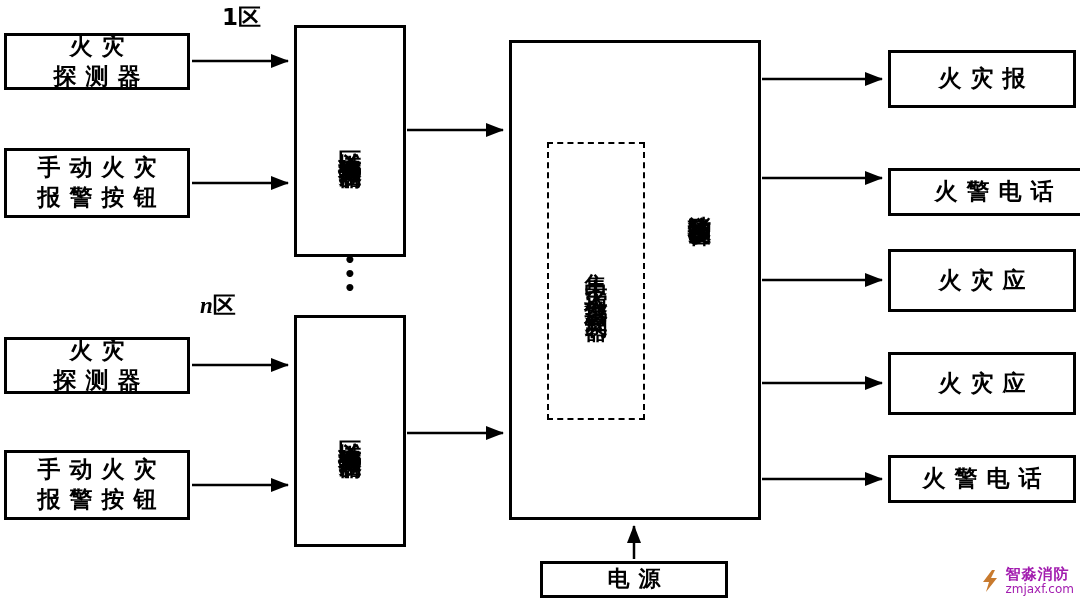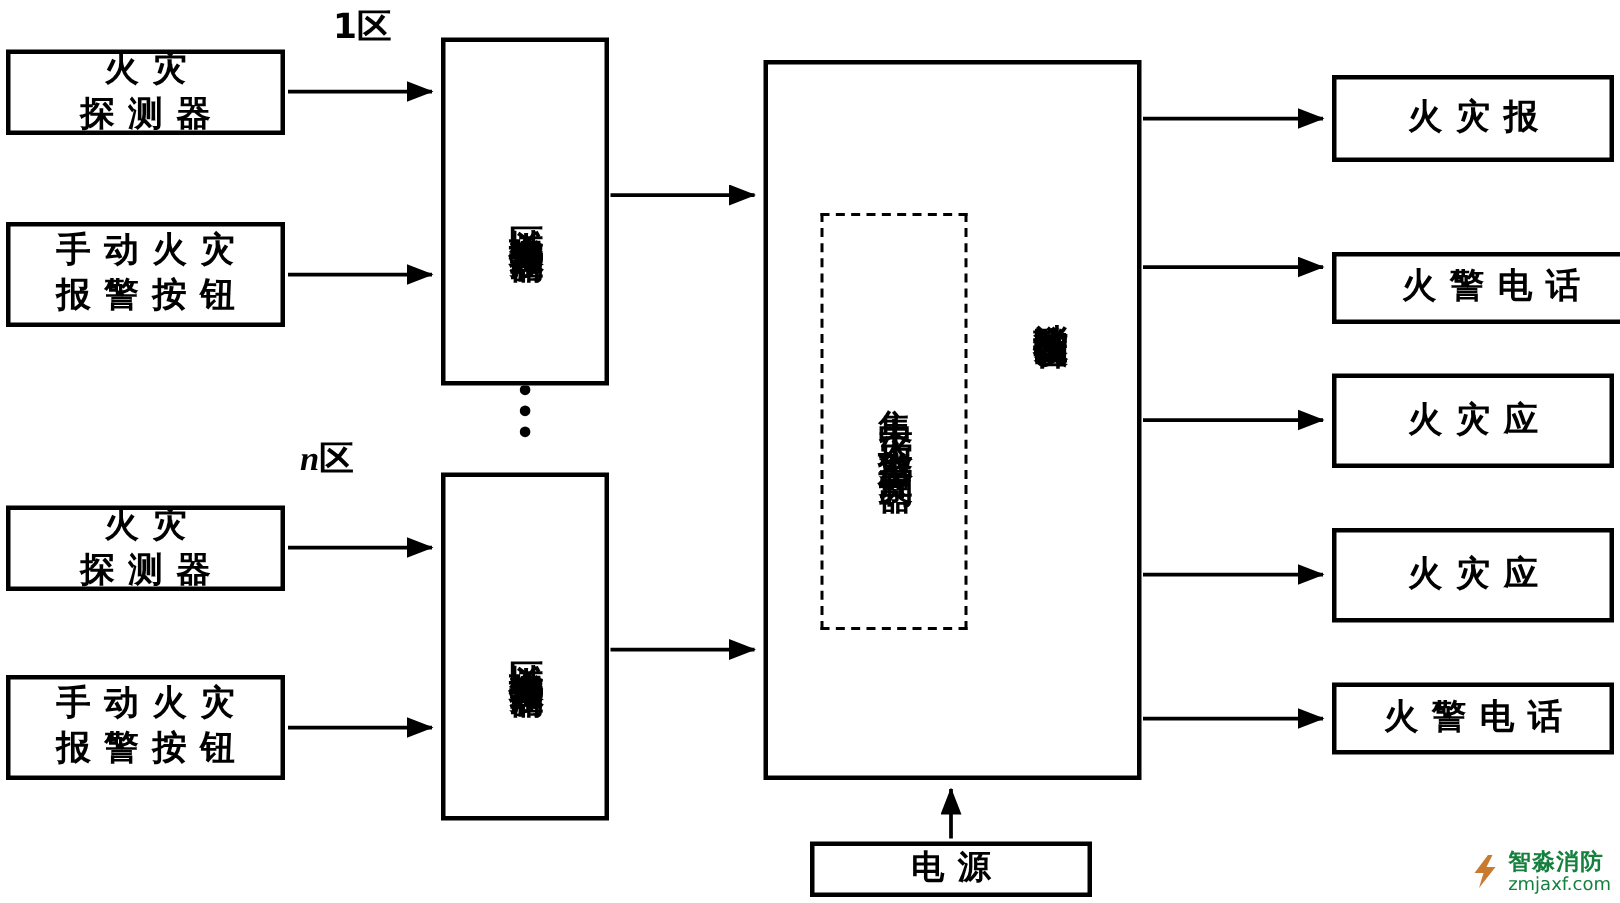--- a/index.html
+++ b/index.html
@@ -54,21 +54,21 @@
   
   #zone-ellipsis {
     position:absolute; left:338px; top:253px; width:24px;
     font-size:20px; line-height:14px; text-align:center; white-space:pre-line;
   }
   
   #arrows { position:absolute; left:0; top:0; pointer-events:none; }
   
   #watermark {
     position:absolute; right:6px; bottom:5px;
-    display:flex; align-items:center; gap:5px; color:#15803d;
+    display:flex; align-items:center; gap:5px; color:#a21caf;
   }
   #watermark .txt { display:flex; flex-direction:column; line-height:1.15; }
   #watermark .brand { font-size:15px; font-weight:bold; letter-spacing:1px; }
   #watermark .site  { font-size:12px; font-weight:normal; }
 </style>
 </head>
 <body>
 
 <div id="canvas">
 

